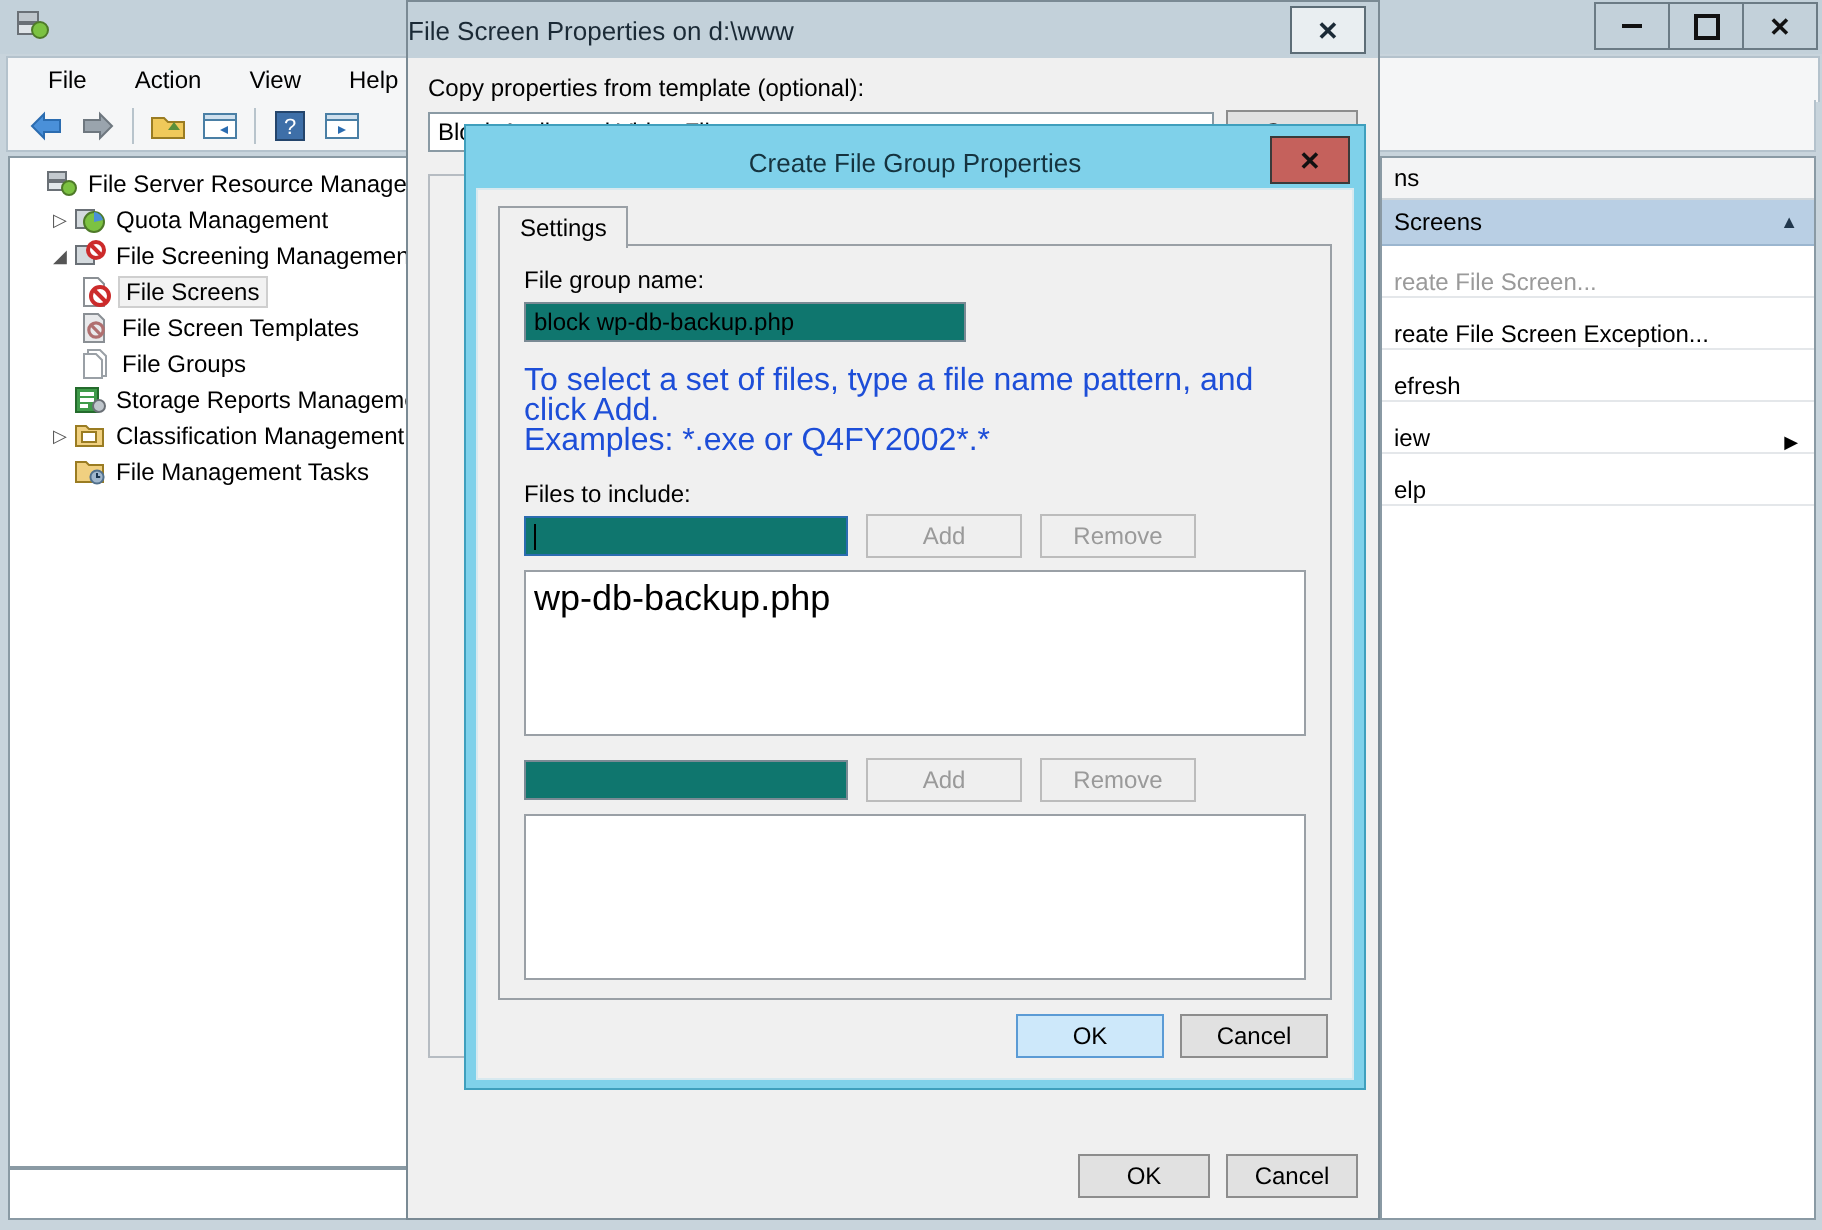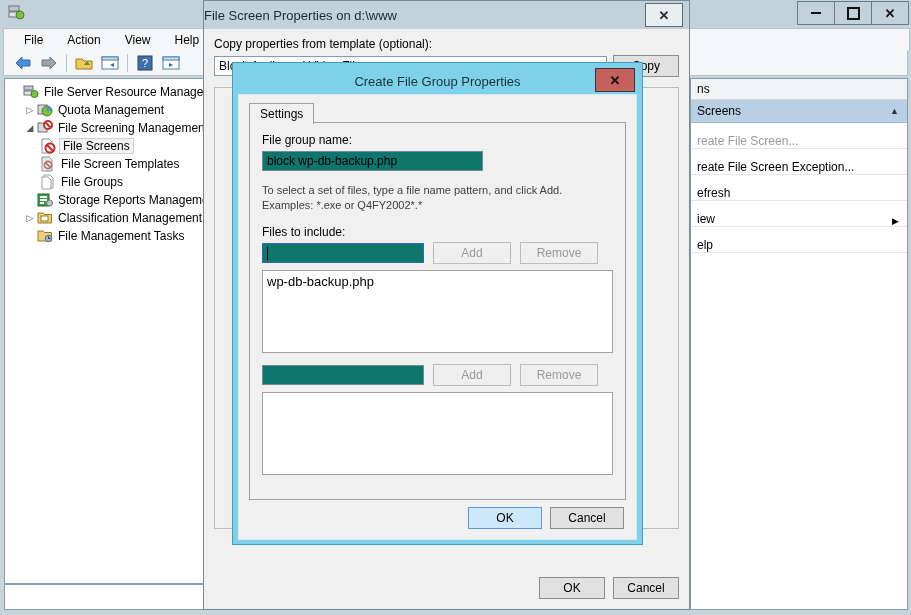--- a/index.html
+++ b/index.html
@@ -167,21 +167,21 @@
     margin-top: 10px; border: 1px solid #b6bcc2; background: #f0f0f0;
     height: 440px; position: relative;
   }
   .outer-footer {
     position: absolute; right: 10px; bottom: 10px;
     display: flex; gap: 8px;
   }
 
   
   .dlg-inner {
-    position: absolute; left: 232px; top: 62px; width: 411px; height: 483px;
+    position: absolute; left: 232px; top: 62px; width: 451px; height: 483px;
     background: #7fd1ea;
     border: 1px solid #3f9fbd;
     box-sizing: border-box;
     padding: 5px;
   }
   .dlg-inner-title {
     height: 26px; display:flex; align-items:center; justify-content:center;
     position: relative; color: #15333f; font-size: 13px;
   }
   .dlg-inner-close {
@@ -211,24 +211,24 @@
     height: 20px; background: #0f766e; border: 1px solid #7a8a94;
     box-sizing: border-box; font-size: 12px;
     display: flex; align-items: center; padding: 0 4px;
     position: relative;
   }
   .txt .caret {
     display:inline-block; width:1px; height:13px; background:#000;
   }
   .listbox {
     background: #fff; border: 1px solid #9aa0a6;
-    box-sizing: border-box; font-size: 13px; padding: 3px 4px;
+    box-sizing: border-box; font-size: 18px; padding: 3px 4px;
     overflow: hidden;
   }
-  .hint { font-size: 11px; line-height: 15px; color: #404040; }
+  .hint { font-size: 16px; line-height: 15px; color: #1d4ed8; }
   .row-inline { display:flex; align-items:center; gap: 9px; margin-top: 3px; }
   .inner-footer {
     position: absolute; right: 12px; bottom: 10px; display:flex; gap: 8px;
   }
   .spacer-h8 { height: 8px; }
   .spacer-h12 { height: 12px; }
 </style>
 </head>
 <body>
 

